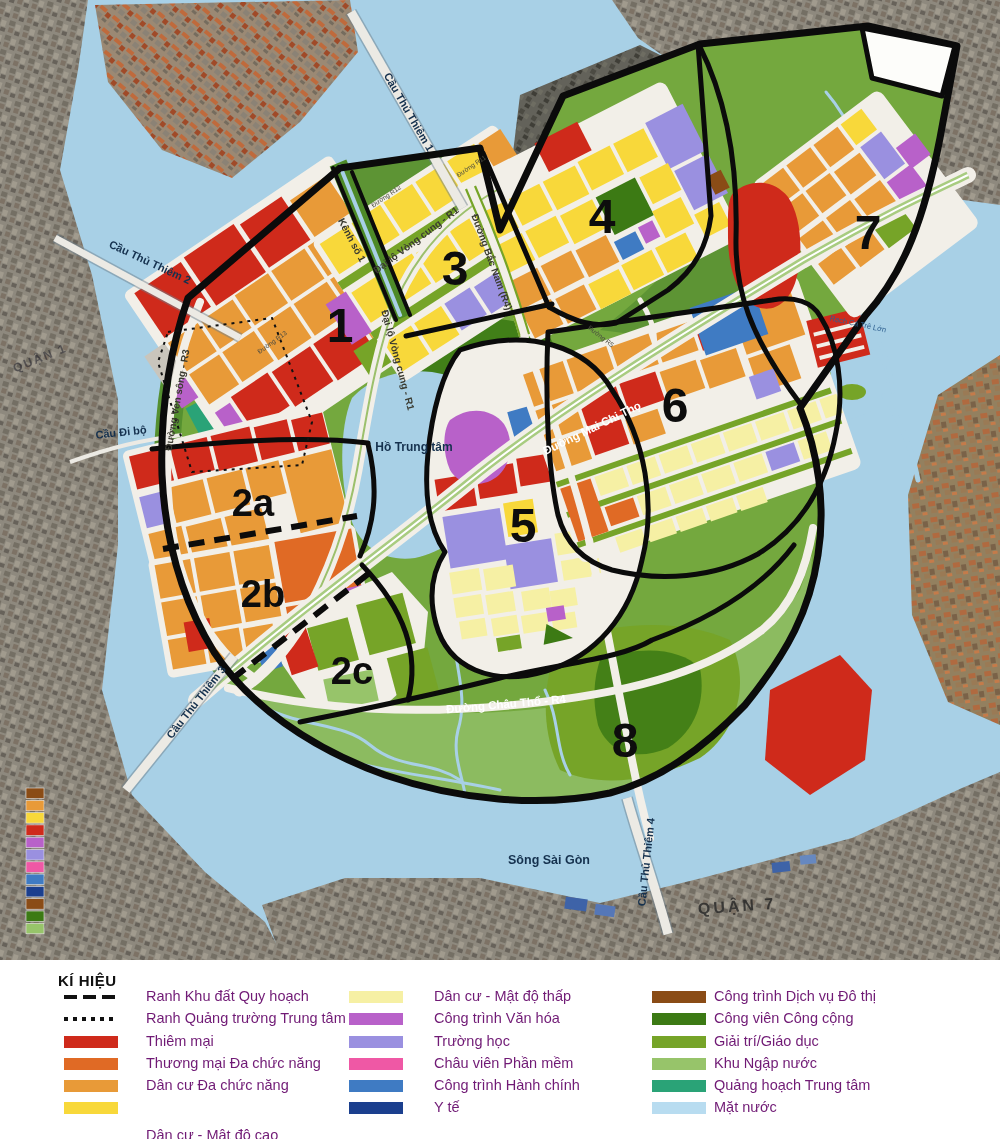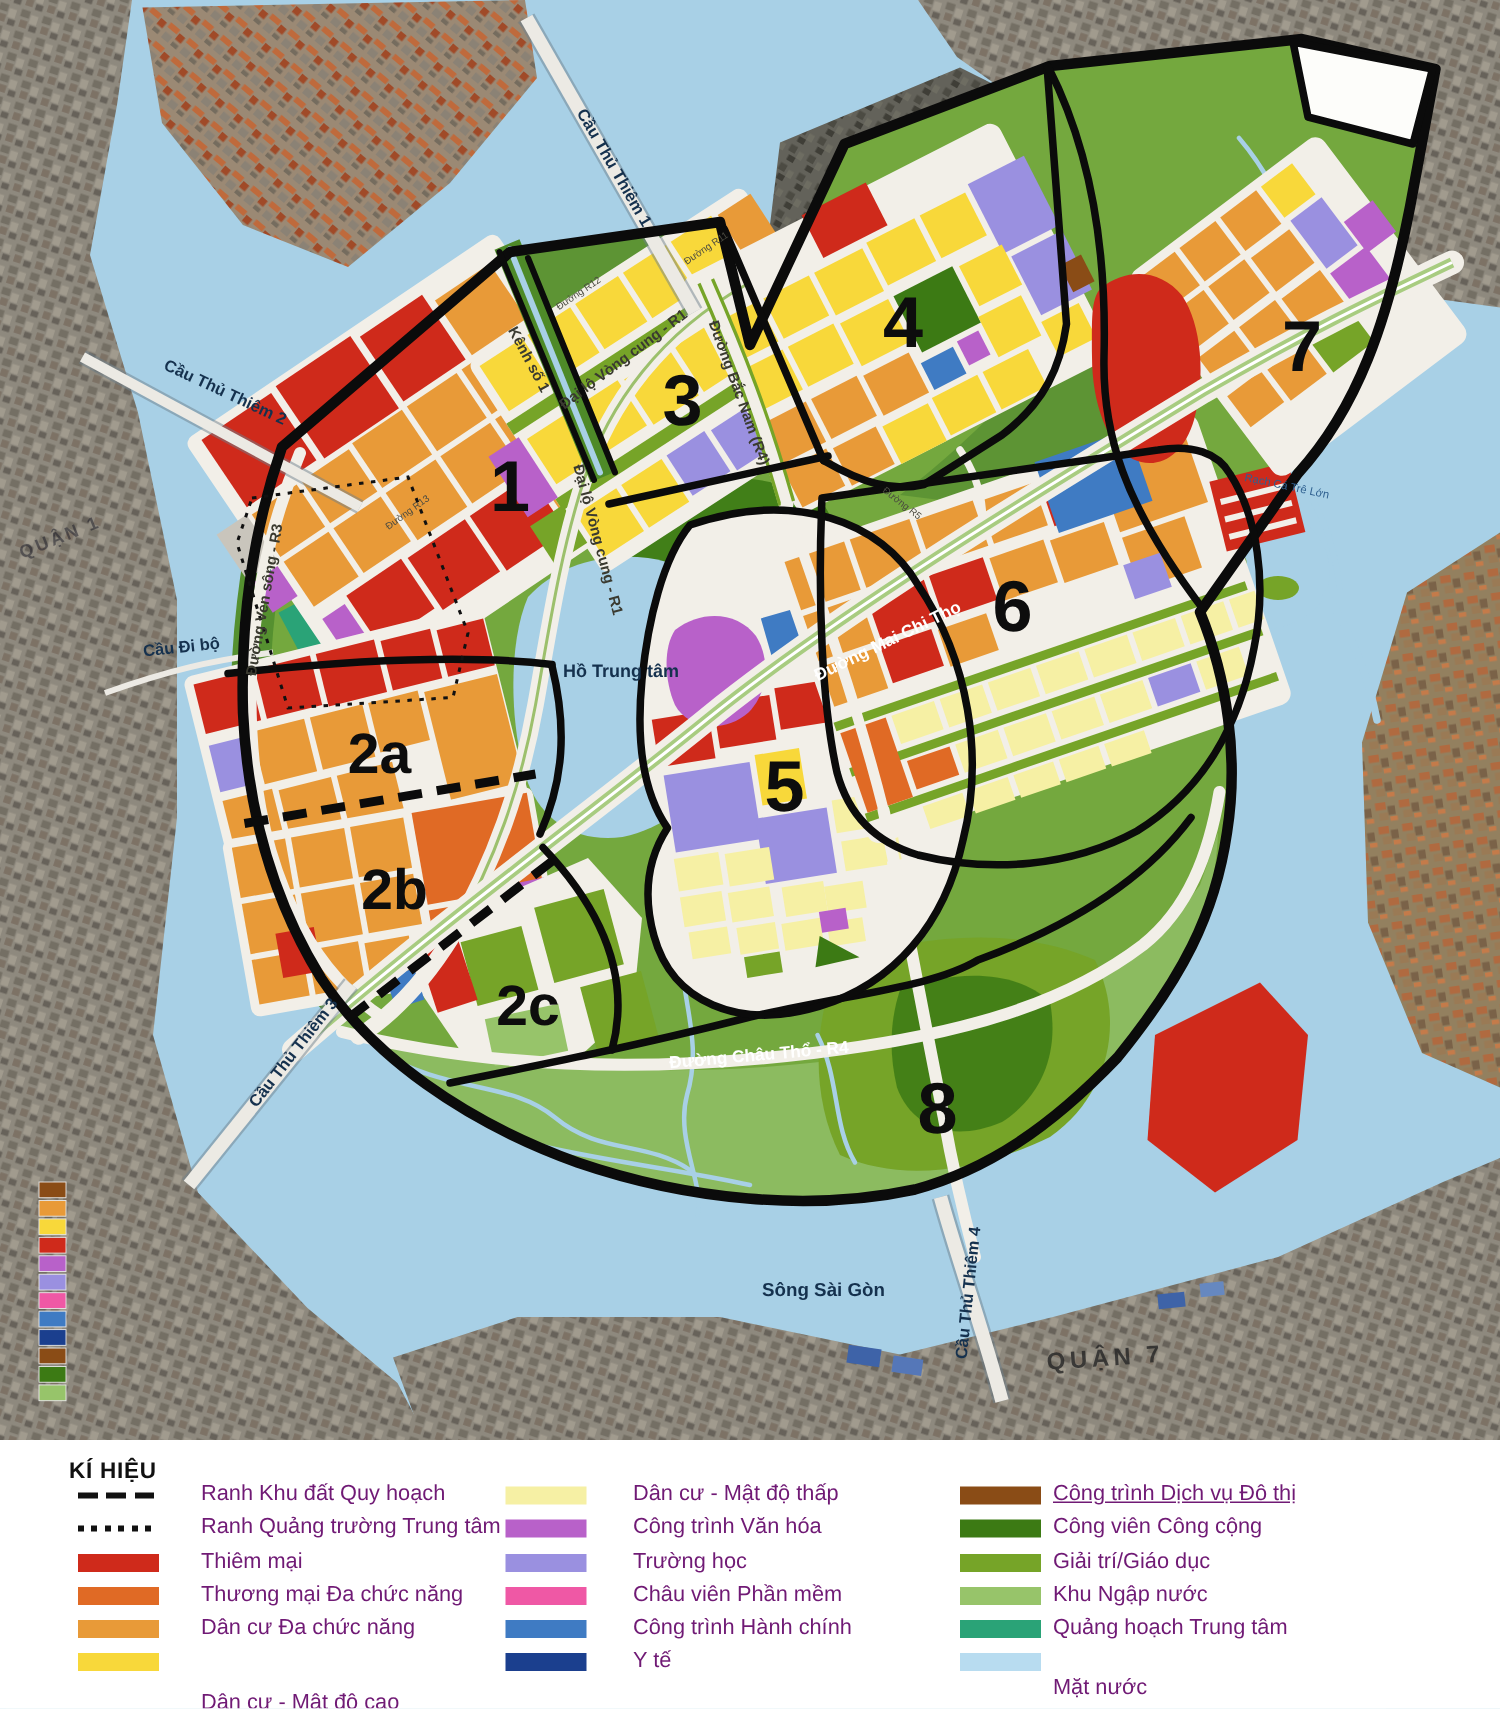--- a/index.html
+++ b/index.html
@@ -31,21 +31,21 @@
   .lbl-water-lg{font-size:12.5px;fill:#15314e;font-weight:bold;}
   .lbl-water{font-size:12px;fill:#15314e;font-weight:bold;}
   .lbl-water-sm{font-size:7.5px;fill:#2f6090;}
   .lbl-district{font-size:16px;fill:#262626;font-weight:bold;letter-spacing:3px;opacity:.8}
   .lbl-district-faint{font-size:12px;fill:#1a1a26;opacity:.5;font-weight:bold;letter-spacing:2px;}
   .lbl-road-dark{font-size:10px;fill:#3a3a30;font-weight:bold;}
   .lbl-road-light{font-size:11.5px;fill:#ffffff;font-weight:bold;}
   .lbl-road-tiny{font-size:6.5px;fill:#4a4a40;}
 
   
-  .legend{position:absolute;top:960px;left:4px;width:920px;height:179px;background:#ffffff;}
+  .legend{position:absolute;top:960px;left:16px;width:920px;height:179px;background:#ffffff;}
   .legend-title{position:absolute;top:12px;left:42px;font-size:15px;font-weight:bold;color:#111;letter-spacing:.5px;}
   .legend-col{position:absolute;top:26px;}
   .leg-row{position:relative;height:22.3px;}
   .leg-swatch{position:absolute;top:5px;left:0;width:54px;height:12px;}
   .sw-dash{height:0;background:none!important;border:none;top:9px;
     background-image:repeating-linear-gradient(90deg,#111 0 13px,transparent 13px 19px)!important;height:3.5px;}
   .sw-dot{height:0;background:none!important;top:9px;
     background-image:repeating-linear-gradient(90deg,#111 0 4px,transparent 4px 9px)!important;height:3.5px;}
   .leg-label{position:absolute;top:2px;font-size:14.5px;color:#701a75;white-space:nowrap;}
 </style>
@@ -532,37 +532,37 @@
           <div class="leg-label" style="left: 85px;">Công trình Hành chính</div>
         </div>
         <div class="leg-row">
           <div class="leg-swatch" style="background: rgb(27, 63, 142);"></div>
           <div class="leg-label" style="left: 85px;">Y tế</div>
         </div>
       </div>
       <div class="legend-col" style="left: 636px;">
         <div class="leg-row">
           <div class="leg-swatch" style="background: rgb(138, 76, 22);"></div>
-          <div class="leg-label" style="left: 62px; text-decoration: underline;">Công trình Dịch vụ Đô thị</div>
+          <div class="leg-label" style="left: 62px;">Công trình Dịch vụ Đô thị</div>
         </div>
         <div class="leg-row">
           <div class="leg-swatch" style="background: rgb(60, 122, 20);"></div>
           <div class="leg-label" style="left: 62px;">Công viên Công cộng</div>
         </div>
         <div class="leg-row">
           <div class="leg-swatch" style="background: rgb(118, 164, 40);"></div>
           <div class="leg-label" style="left: 62px;">Giải trí/Giáo dục</div>
         </div>
         <div class="leg-row">
           <div class="leg-swatch" style="background: rgb(151, 196, 106);"></div>
           <div class="leg-label" style="left: 62px;">Khu Ngập nước</div>
         </div>
         <div class="leg-row">
           <div class="leg-swatch" style="background: rgb(42, 163, 119);"></div>
           <div class="leg-label" style="left: 62px;">Quảng hoạch Trung tâm</div>
         </div>
         <div class="leg-row">
           <div class="leg-swatch" style="background: rgb(184, 220, 240);"></div>
-          <div class="leg-label" style="left: 62px; margin-top: 18px;">Mặt nước</div>
+          <div class="leg-label" style="left: 62px;">Mặt nước</div>
         </div>
       </div>
     </div>
 </div>
 
 </body></html>

